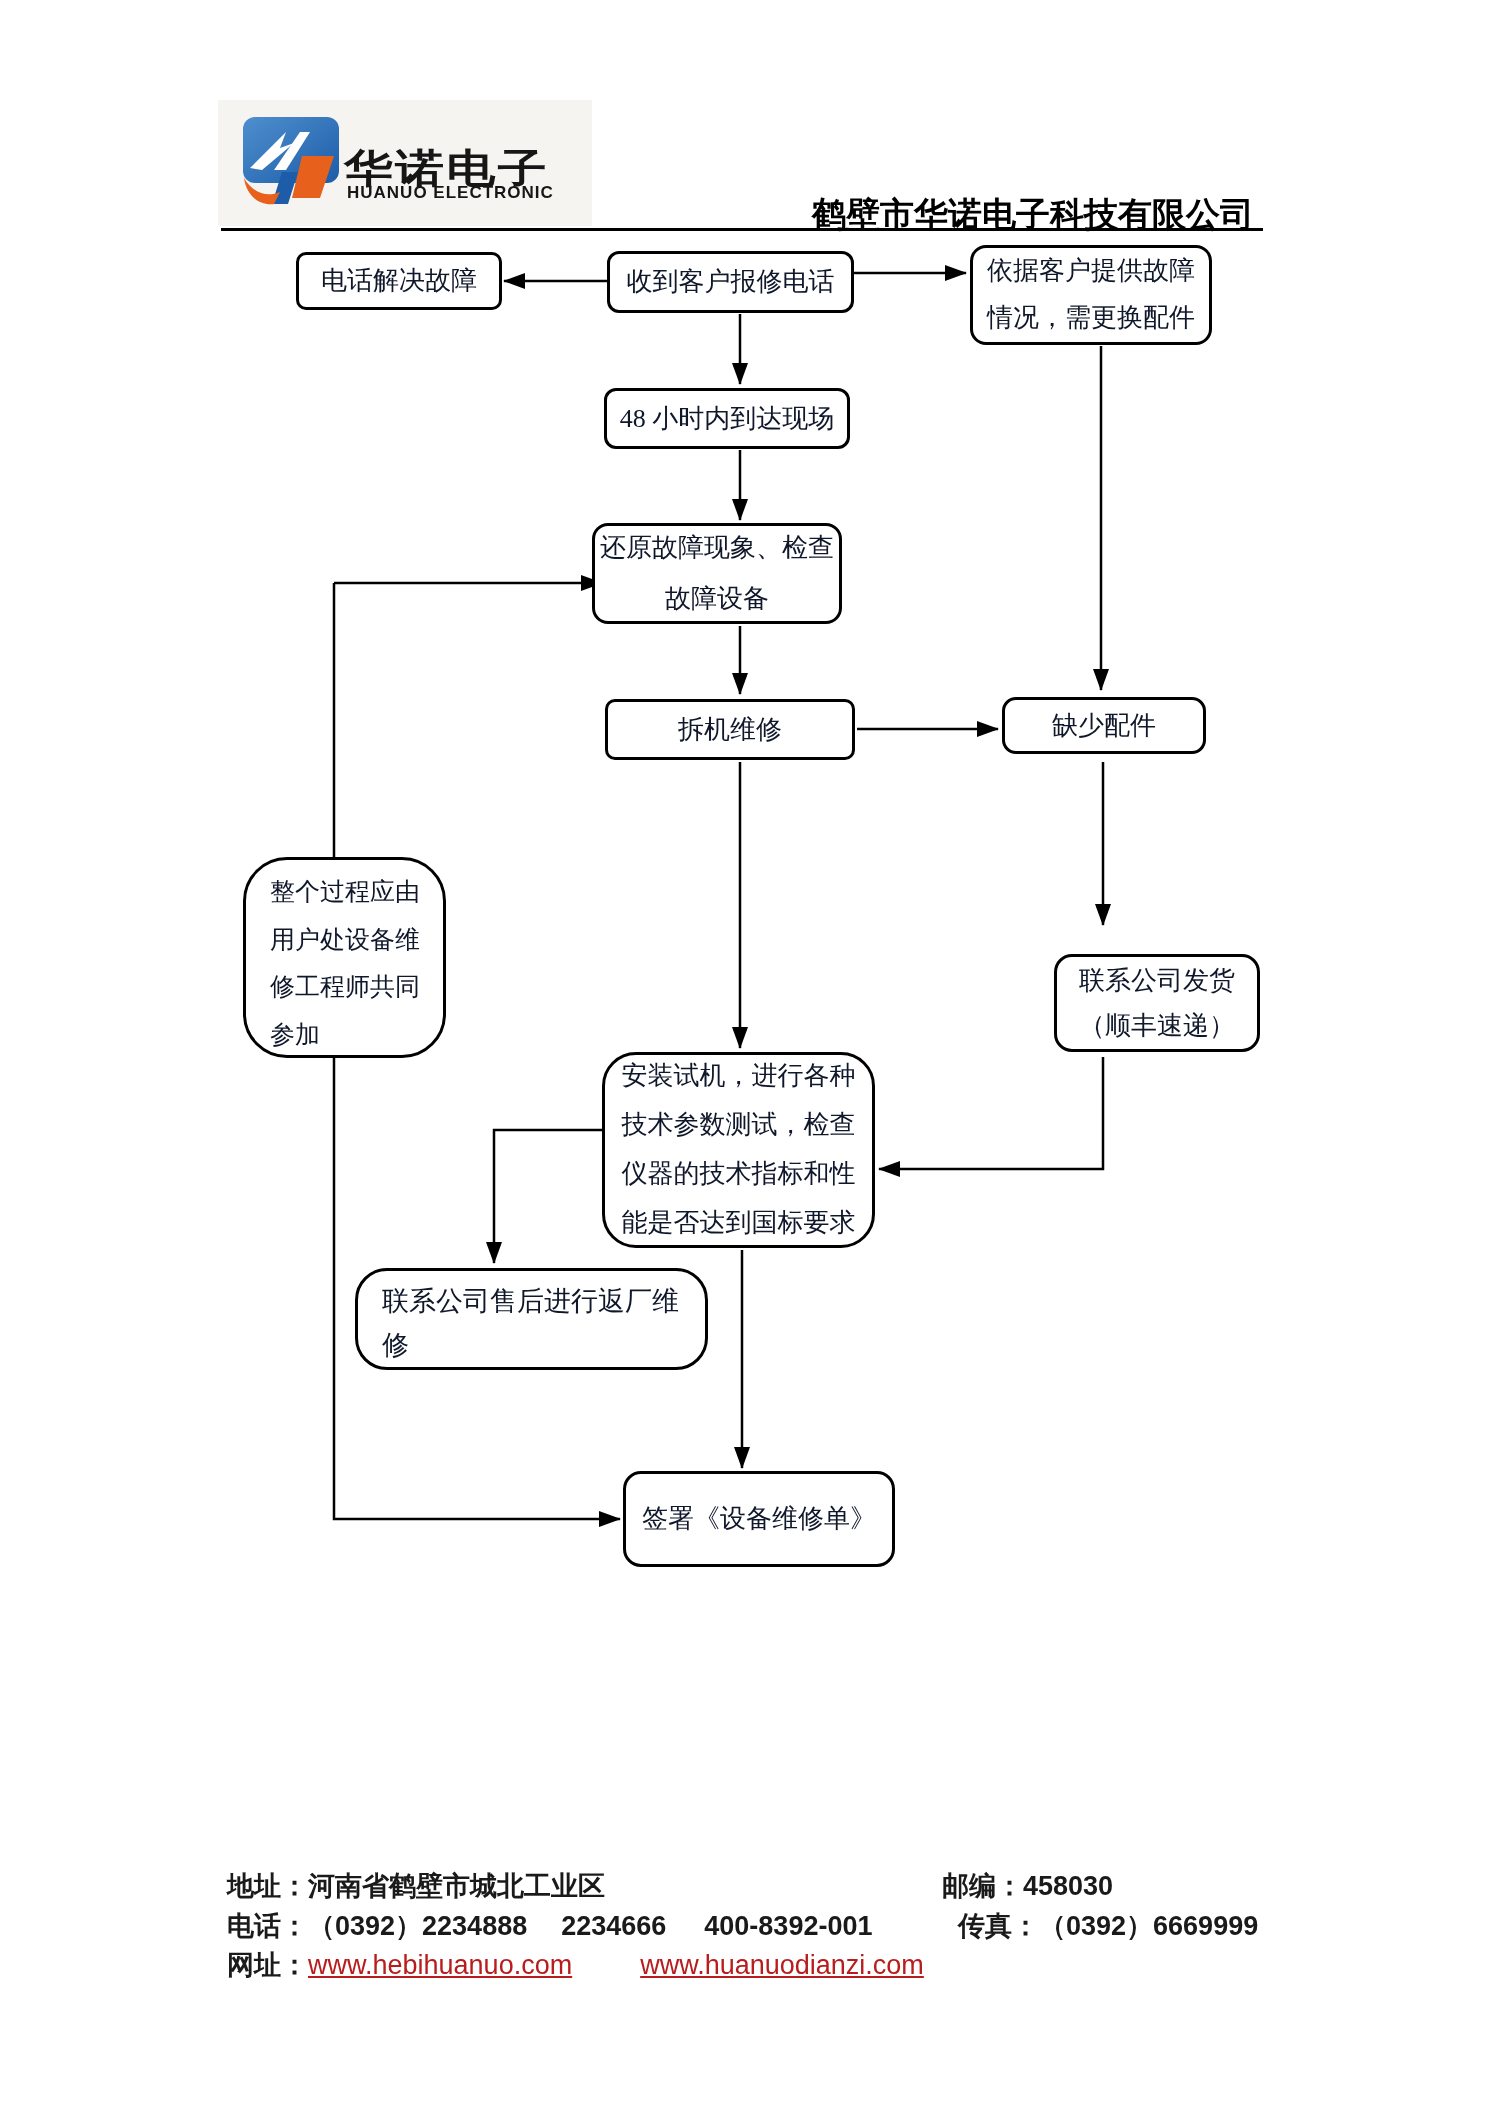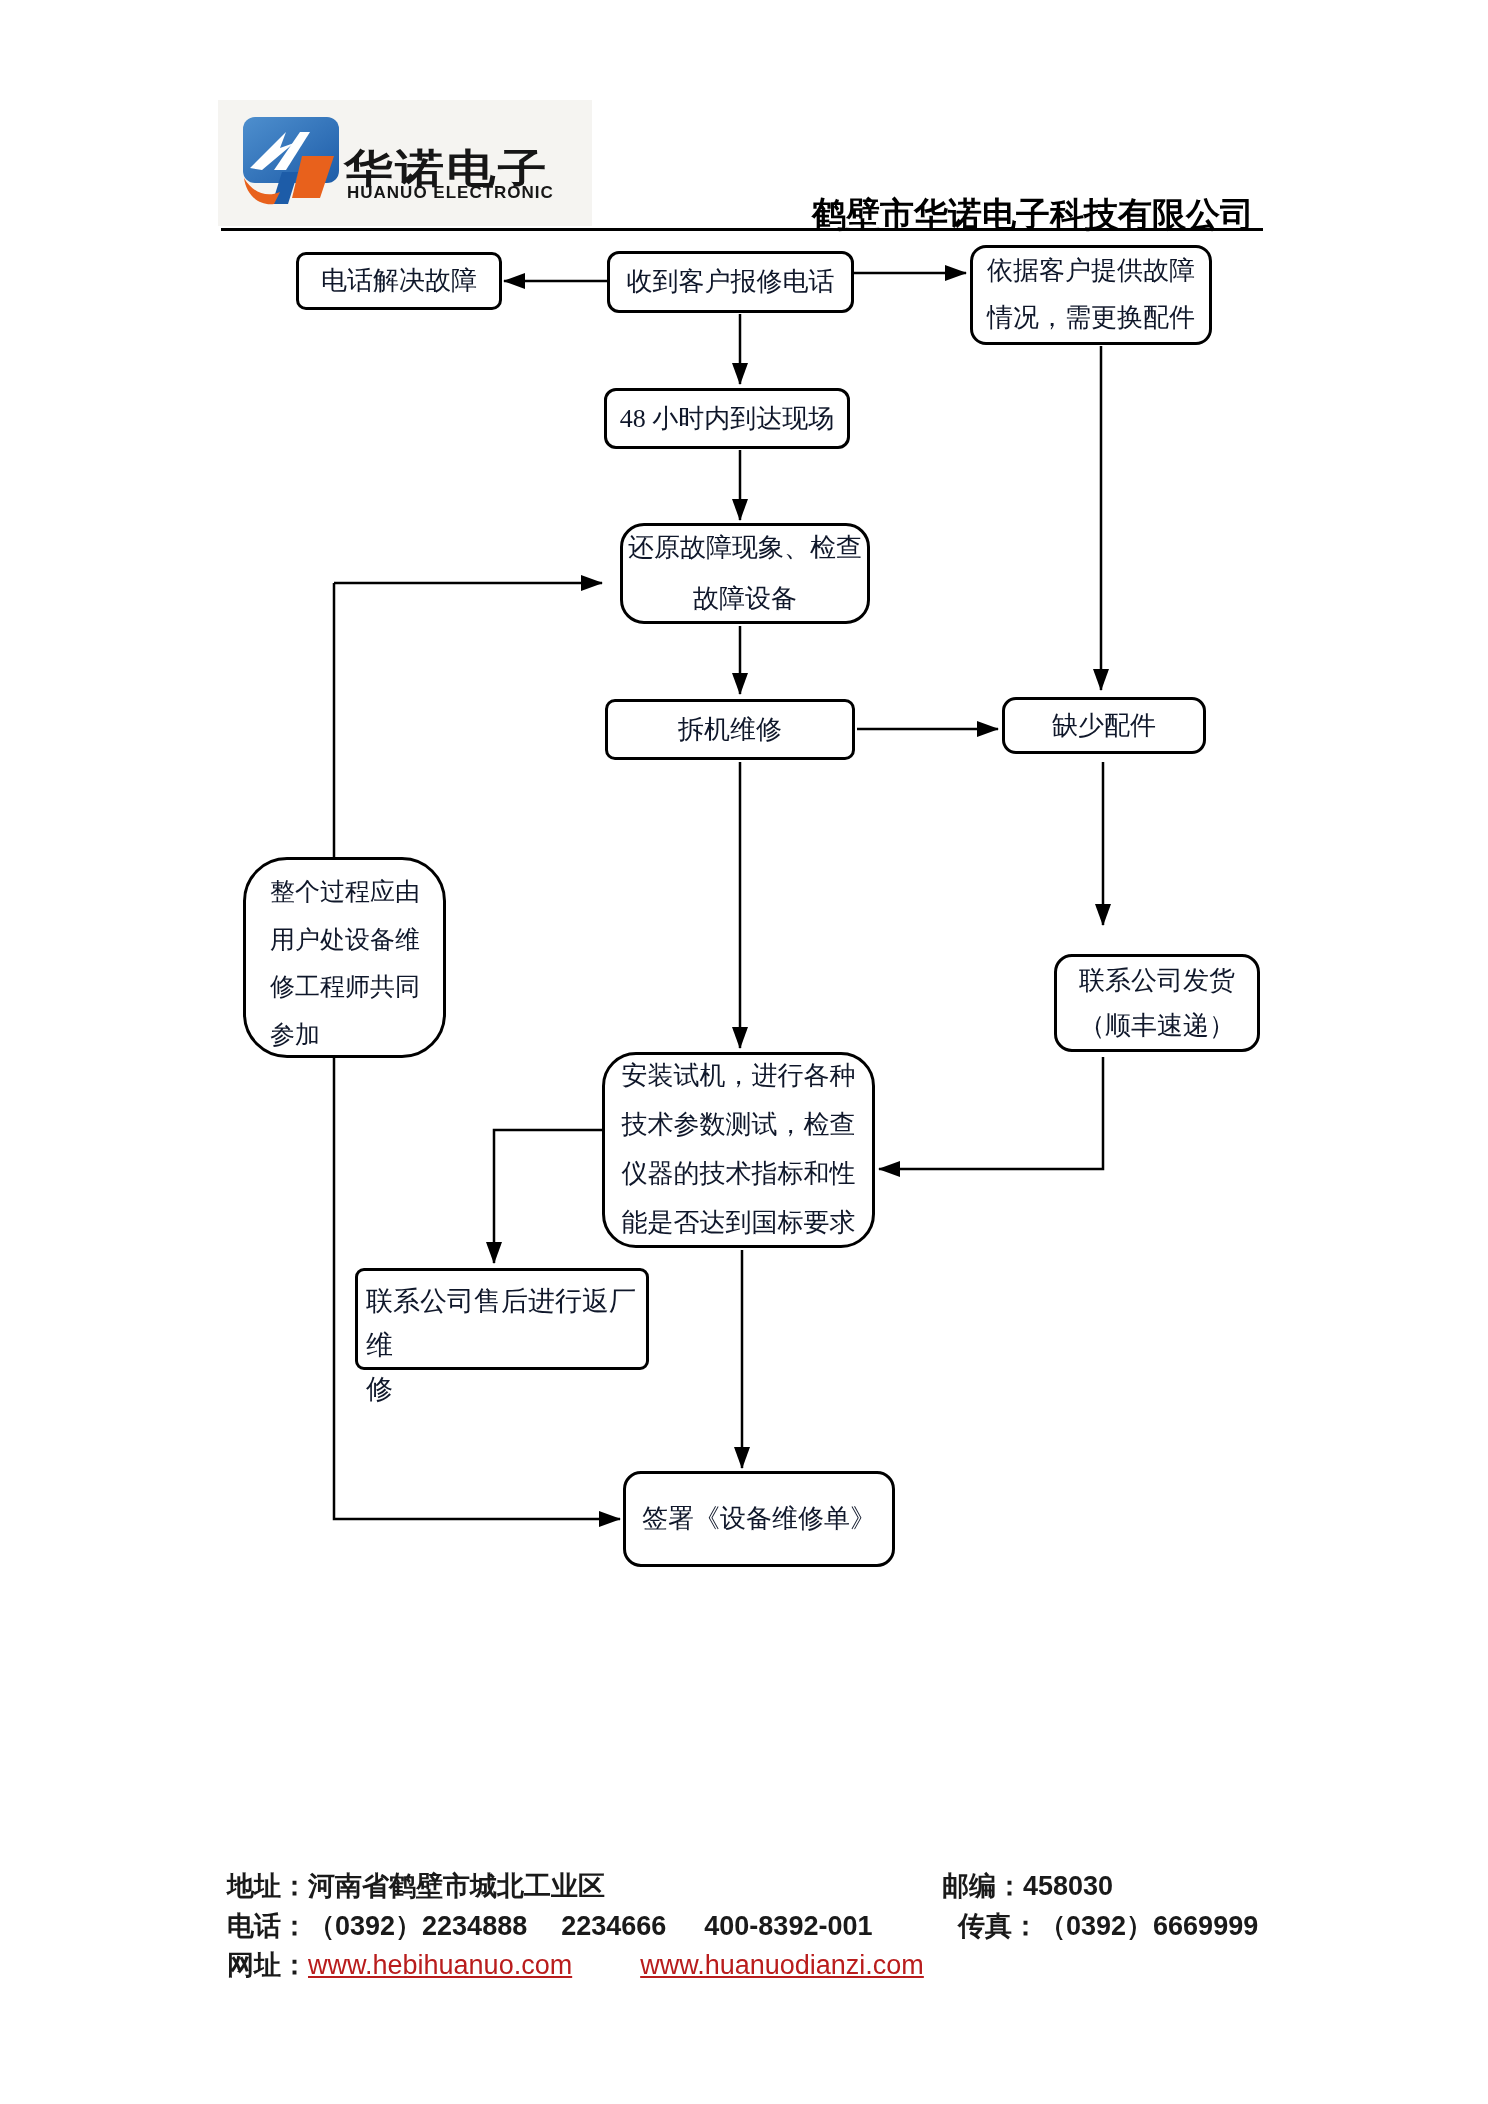--- a/index.html
+++ b/index.html
@@ -18,31 +18,31 @@
   
   .connectors{position:absolute;left:0;top:0;width:1488px;height:2104px;}
   .node{position:absolute;box-sizing:border-box;background:#fff;border:3px solid #000;
         font-family:"Liberation Serif","DejaVu Serif",serif;font-size:26px;color:#0f172a;
         display:flex;align-items:center;justify-content:center;text-align:center;
         white-space:pre-line;line-height:1.75;}
   #n-phone   {left:296px; top:252px; width:206px; height:58px; border-radius:10px;}
   #n-receive {left:607px; top:251px; width:247px; height:62px; border-radius:12px;}
   #n-customer{left:970px; top:245px; width:242px; height:100px;border-radius:16px;line-height:1.8;}
   #n-48h     {left:604px; top:388px; width:246px; height:61px; border-radius:12px;}
-  #n-restore {left:620px; top:523px; width:250px; height:101px;border-radius:24px;line-height:1.95;}
+  #n-restore {left:592px; top:523px; width:250px; height:101px;border-radius:16px;line-height:1.95;}
   #n-disasm  {left:605px; top:699px; width:250px; height:61px; border-radius:10px;}
   #n-lack    {left:1002px;top:697px; width:204px; height:57px; border-radius:14px;}
   #n-note    {left:243px; top:857px; width:203px; height:201px;border-radius:44px;font-size:25px;
               line-height:1.9;align-items:flex-start;justify-content:flex-start;text-align:left;
               padding:8px 0 0 24px;}
   #n-ship    {left:1054px;top:954px; width:206px; height:98px;border-radius:18px;}
   #n-install {left:602px; top:1052px;width:273px; height:196px;border-radius:34px;line-height:1.88;}
-  #n-return  {left:355px; top:1268px;width:294px; height:102px;border-radius:9px;font-size:27px;
+  #n-return  {left:355px; top:1268px;width:353px; height:102px;border-radius:32px;font-size:27px;
               line-height:1.63;align-items:flex-start;justify-content:flex-start;text-align:left;
-              padding:8px 0 0 8px;}
+              padding:8px 0 0 24px;}
   #n-sign    {left:623px; top:1471px;width:272px; height:96px; border-radius:18px;}
   
   .f-item{position:absolute;font-size:27px;font-weight:600;color:#1a1a1a;white-space:nowrap;line-height:1.3;}
   .f-gap1{margin-left:34px;}
   .f-gap2{margin-left:38px;}
   .f-link{color:#b91c1c;text-decoration:underline;font-weight:400;cursor:pointer;}
   .f-linkgap{margin-left:68px;}
 </style>
 </head>
 <body>

